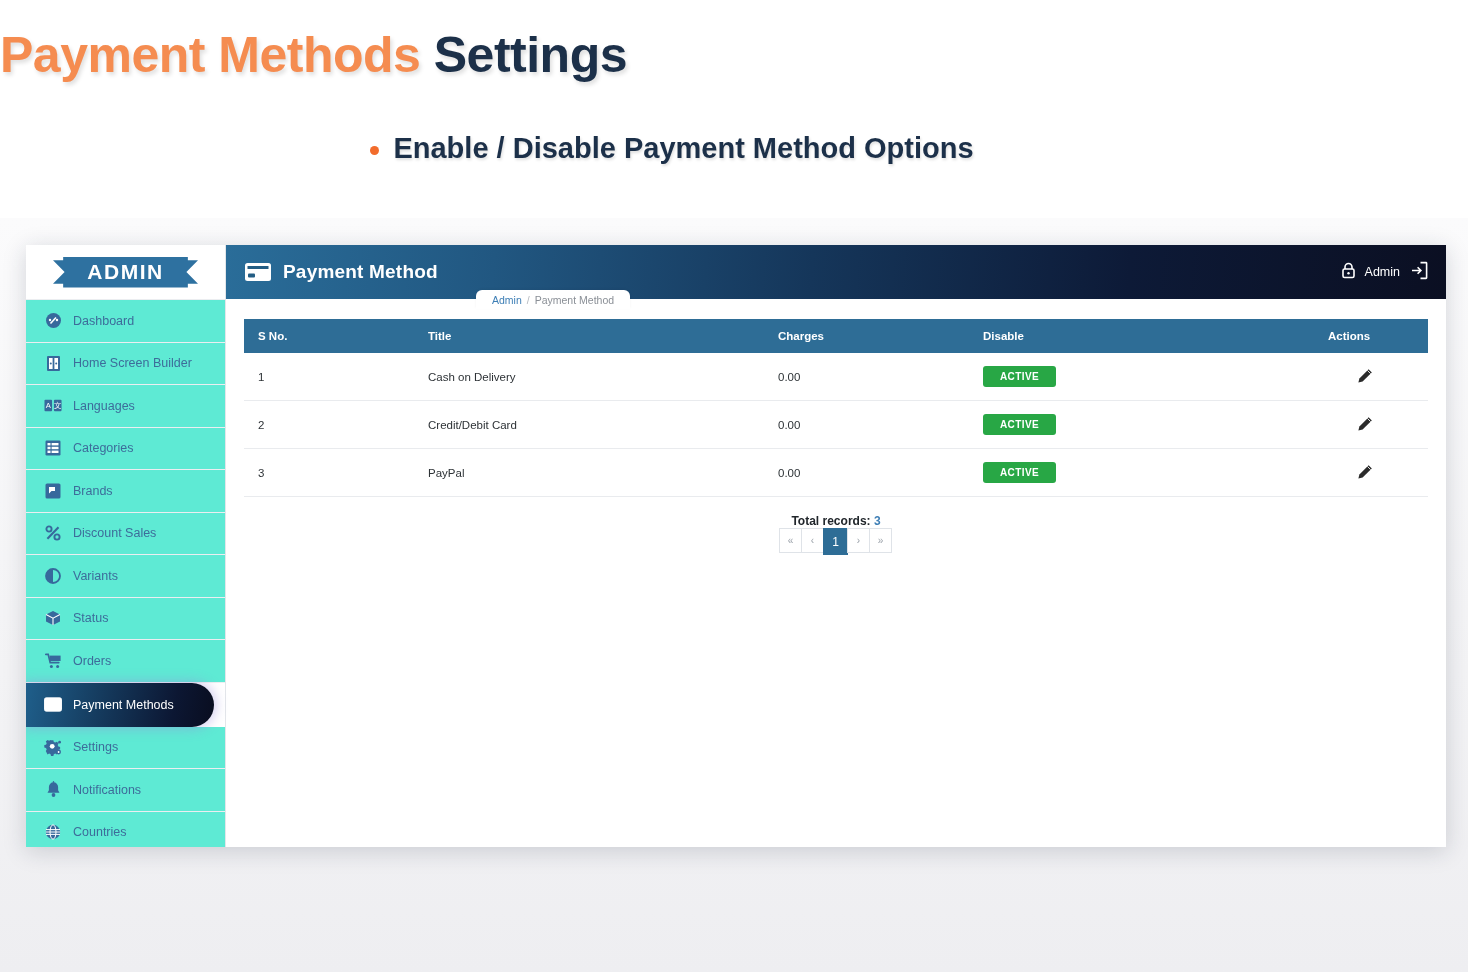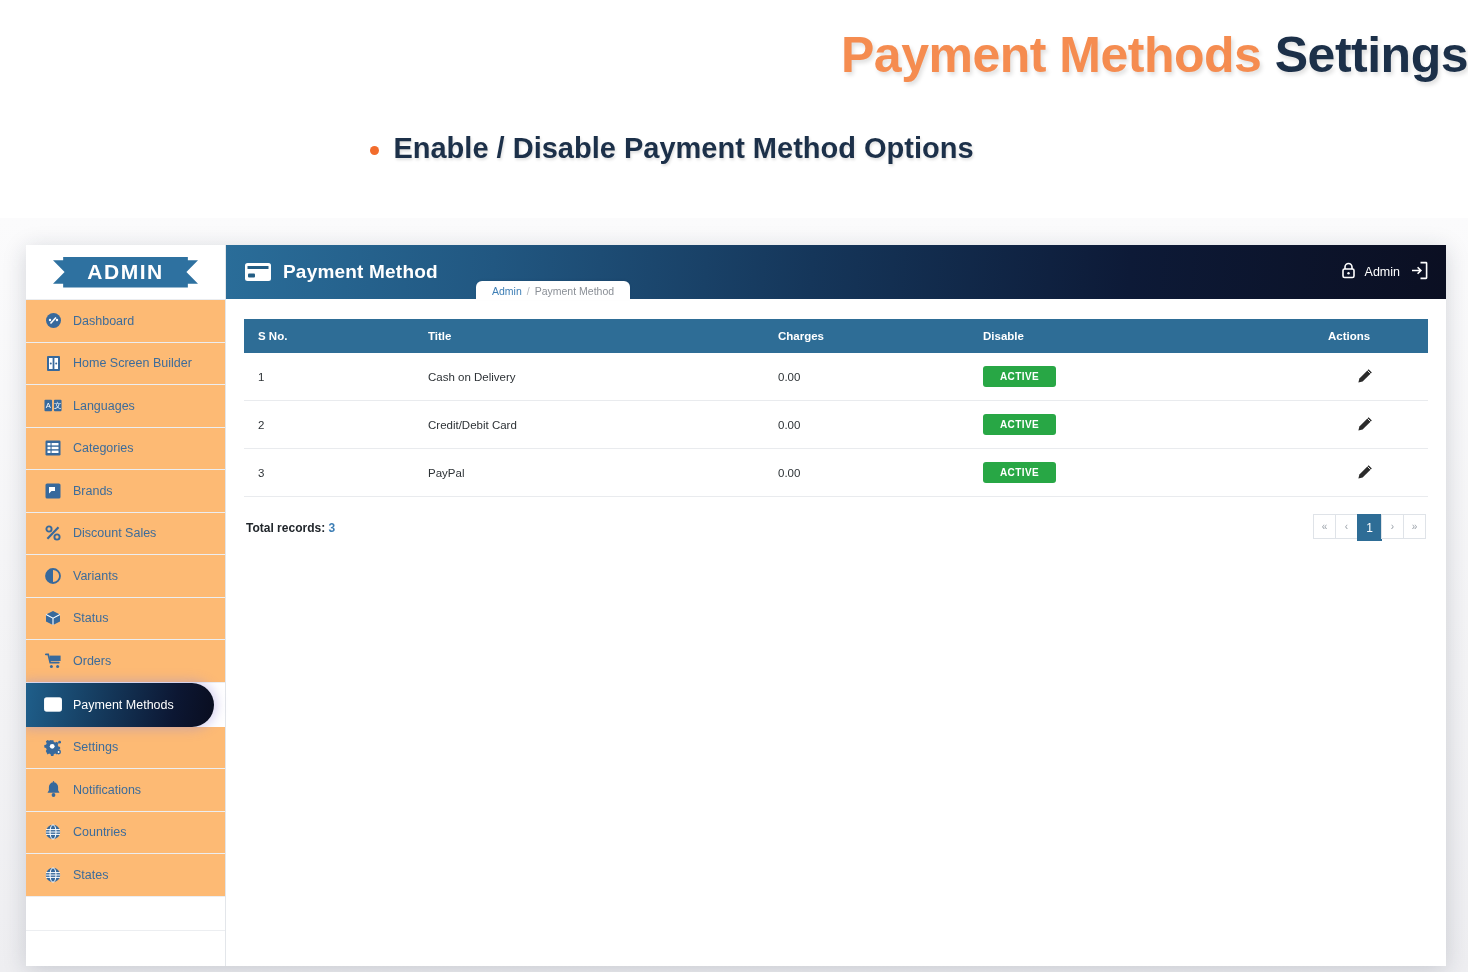--- a/index.html
+++ b/index.html
@@ -8,21 +8,21 @@
     width: 1468px; height: 972px;
     background: #ffffff;
     font-family: "Liberation Sans", sans-serif;
     overflow: hidden;
   }
   #stage { position: relative; width: 1468px; height: 972px; background:#fff; }
 
   
   .slide-title {
     position: absolute; left: 0; top: 26px; width: 1468px;
-    text-align: right;
+    text-align: left;
     font-size: 50px; font-weight: bold; letter-spacing: -0.5px;
     white-space: nowrap;
     text-shadow: 2px 3px 4px rgba(0,0,0,0.13);
   }
   .slide-title .accent { color: #f58c50; }
   .slide-title .plain  { color: #1c3049; }
 
   .bullet-row {
     position: absolute; left: 0; top: 132px; width: 1344px;
     display: flex; justify-content: center; align-items: center; gap: 14px;
@@ -37,21 +37,21 @@
     white-space: nowrap;
   }
 
   
   .panel-bg {
     position: absolute; left: 0; top: 218px; width: 1468px; height: 754px;
     background: linear-gradient(180deg,#fbfbfc 0%, #f3f3f5 60%, #eeeef1 100%);
   }
   .app-window {
     position: absolute; left: 26px; top: 245px;
-    width: 1420px; height: 721px;
+    width: 1420px; height: 602px;
     background: #fff;
     box-shadow: 0 4px 22px rgba(30,40,60,0.18);
     overflow: hidden;
     display: flex;
   }
 
   
   .sidebar {
     width: 200px; flex: none; background: #ffffff;
     border-right: 1px solid #e3e6ea;
@@ -71,21 +71,21 @@
   }
   .nav { list-style: none; }
   .nav-item {
     position: relative;
     height: 42.5px;
     display: flex; align-items: center; gap: 11px;
     padding-left: 18px;
     border-bottom: 1px solid #eceef1;
     color: #3d6c9a; font-size: 12.5px;
     cursor: pointer;
-    background: #fdba74;
+    background: #5eead4;
   }
   .nav-item .ico { width: 18px; height: 18px; flex: none; display:flex; align-items:center; justify-content:center; }
   .nav-item .ico svg { display:block; }
   .nav-item.active {
     color: #ffffff;
     background: linear-gradient(100deg,#1f5f8b 0%, #163f63 35%, #0c1733 78%, #090d1f 100%);
     border-radius: 0 26px 26px 0;
     width: 188px; height: 44px;
     border-bottom: none;
     box-shadow: 0 0 12px 2px rgba(150,140,220,0.45);
@@ -101,21 +101,21 @@
     background: linear-gradient(95deg,#2a6d99 0%, #215781 22%, #15365a 48%, #0d1a37 74%, #0b0f22 100%);
     display: flex; align-items: center; padding: 0 18px;
   }
   .topbar .card-icon { width: 28px; height: 22px; flex:none; margin-right: 11px; }
   .topbar .title { color: #fff; font-size: 19px; font-weight: bold; letter-spacing: .2px; }
   .topbar .spacer { flex: 1; }
   .topbar .user { display: flex; align-items: center; gap: 9px; }
   .topbar .user .uname { color: #fff; font-size: 12.5px; }
 
   .crumb {
-    position: absolute; left: 250px; top: 36px;
+    position: absolute; left: 250px; top: 45px;
     background: #fff; border-radius: 6px 6px 0 0;
     padding: 4px 16px 3px 16px;
     font-size: 10.5px; color: #8a8f96;
     box-shadow: 0 -1px 3px rgba(0,0,0,0.05);
     z-index: 4; white-space: nowrap;
   }
   .crumb .lk { color: #3d7eb5; }
   .crumb .sep { color: #b5b9bf; margin: 0 5px; }
 
   .content { padding: 20px 18px 0 18px; }
@@ -146,20 +146,21 @@
     display: inline-block; background: #28a745; color: #fff;
     font-size: 10px; font-weight: bold; letter-spacing: .4px;
     padding: 5px 0; width: 73px; text-align: center;
     border-radius: 3px;
   }
   .edit-btn { background: none; border: none; cursor: pointer; padding: 0; line-height: 0; }
 
   .tablefoot {
     display: flex; align-items: center; justify-content: space-between;
     padding: 17px 2px 0 2px;
+    flex-direction: column;
   }
   .total { font-size: 12px; font-weight: bold; color: #21262b; }
   .total .num { color: #3d7eb5; }
   .pager { display: flex; }
   .pg {
     min-width: 23px; height: 25px; border: 1px solid #dfe3e8;
     margin-left: -1px; background: #fff; color: #9aa1a9;
     font-size: 10px; display: flex; align-items: center; justify-content: center;
     cursor: pointer;
   }

